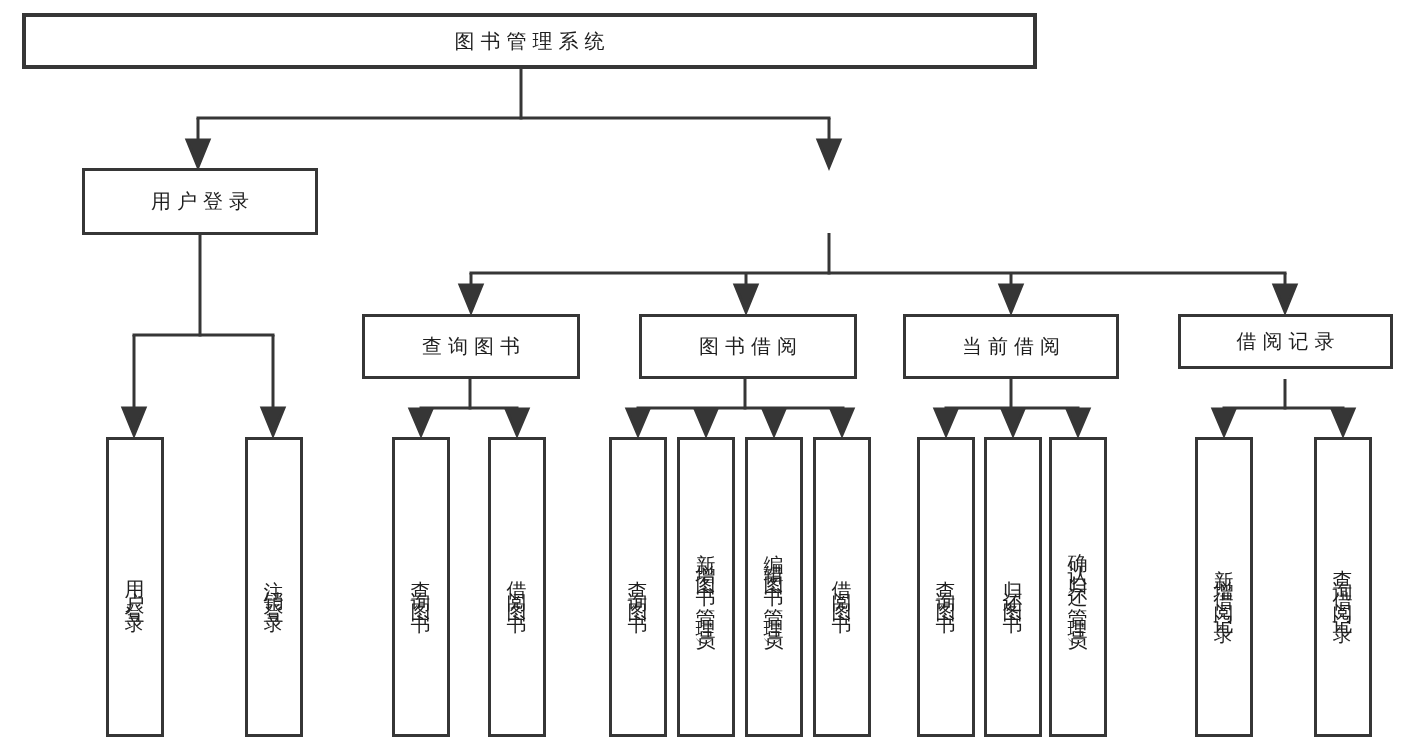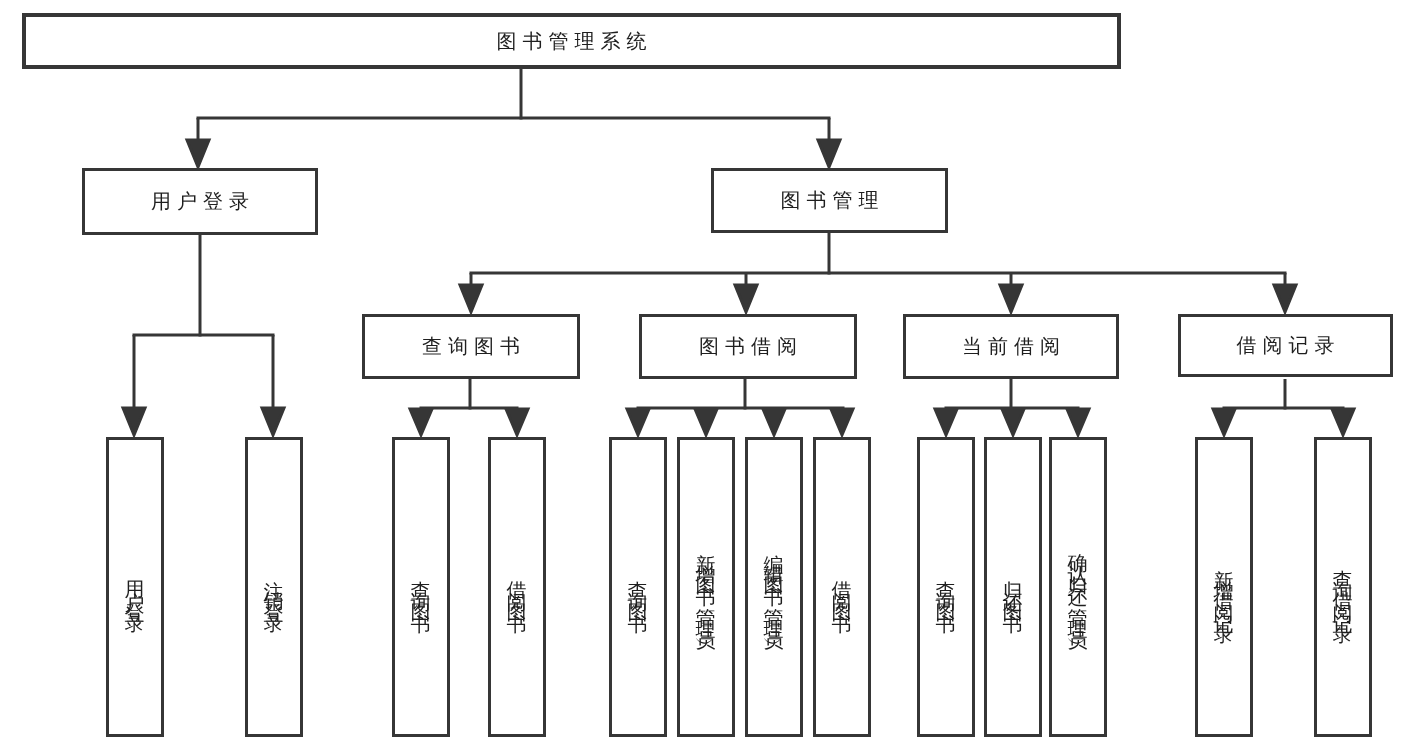--- a/index.html
+++ b/index.html
@@ -125,41 +125,38 @@
 
       <g>
         <line x1="1285" y1="379" x2="1285" y2="409.5"></line>
         <line x1="1222.5" y1="408" x2="1344.5" y2="408"></line>
         <polygon points="1224,435 1213,409 1235,409"></polygon>
         <polygon points="1343,435 1332,409 1354,409"></polygon>
       </g>
     </g>
   </svg>
 
-  <div class="node root" style="left:22px; top:13px; width:1099px; height:56px;">
+  <div class="node root" style="left:22px; top:13px; width:1015px; height:56px;">
     <span class="hlabel">图书管理系统</span>
   </div>
 
   <div class="node" style="left:82px; top:168px; width:236px; height:67px;">
     <span class="hlabel">用户登录</span>
   </div>
-  <div class="node" style="left:711px; top:168px; width:237px; height:65px;">
-    <span class="hlabel">图书管理</span>
-  </div>
 
   <div class="node" style="left:362px; top:314px; width:218px; height:65px;">
     <span class="hlabel">查询图书</span>
   </div>
   <div class="node" style="left:639px; top:314px; width:218px; height:65px;">
     <span class="hlabel">图书借阅</span>
   </div>
   <div class="node" style="left:903px; top:314px; width:216px; height:65px;">
     <span class="hlabel">当前借阅</span>
   </div>
-  <div class="node" style="left:1178px; top:314px; width:215px; height:63px;">
+  <div class="node" style="left:1178px; top:314px; width:215px; height:55px;">
     <span class="hlabel">借阅记录</span>
   </div>
 
   <div class="node vbox" style="left:106px; top:437px;">
     <span class="vlabel">用户登录</span>
   </div>
   <div class="node vbox" style="left:245px; top:437px;">
     <span class="vlabel">注销登录</span>
   </div>
 

